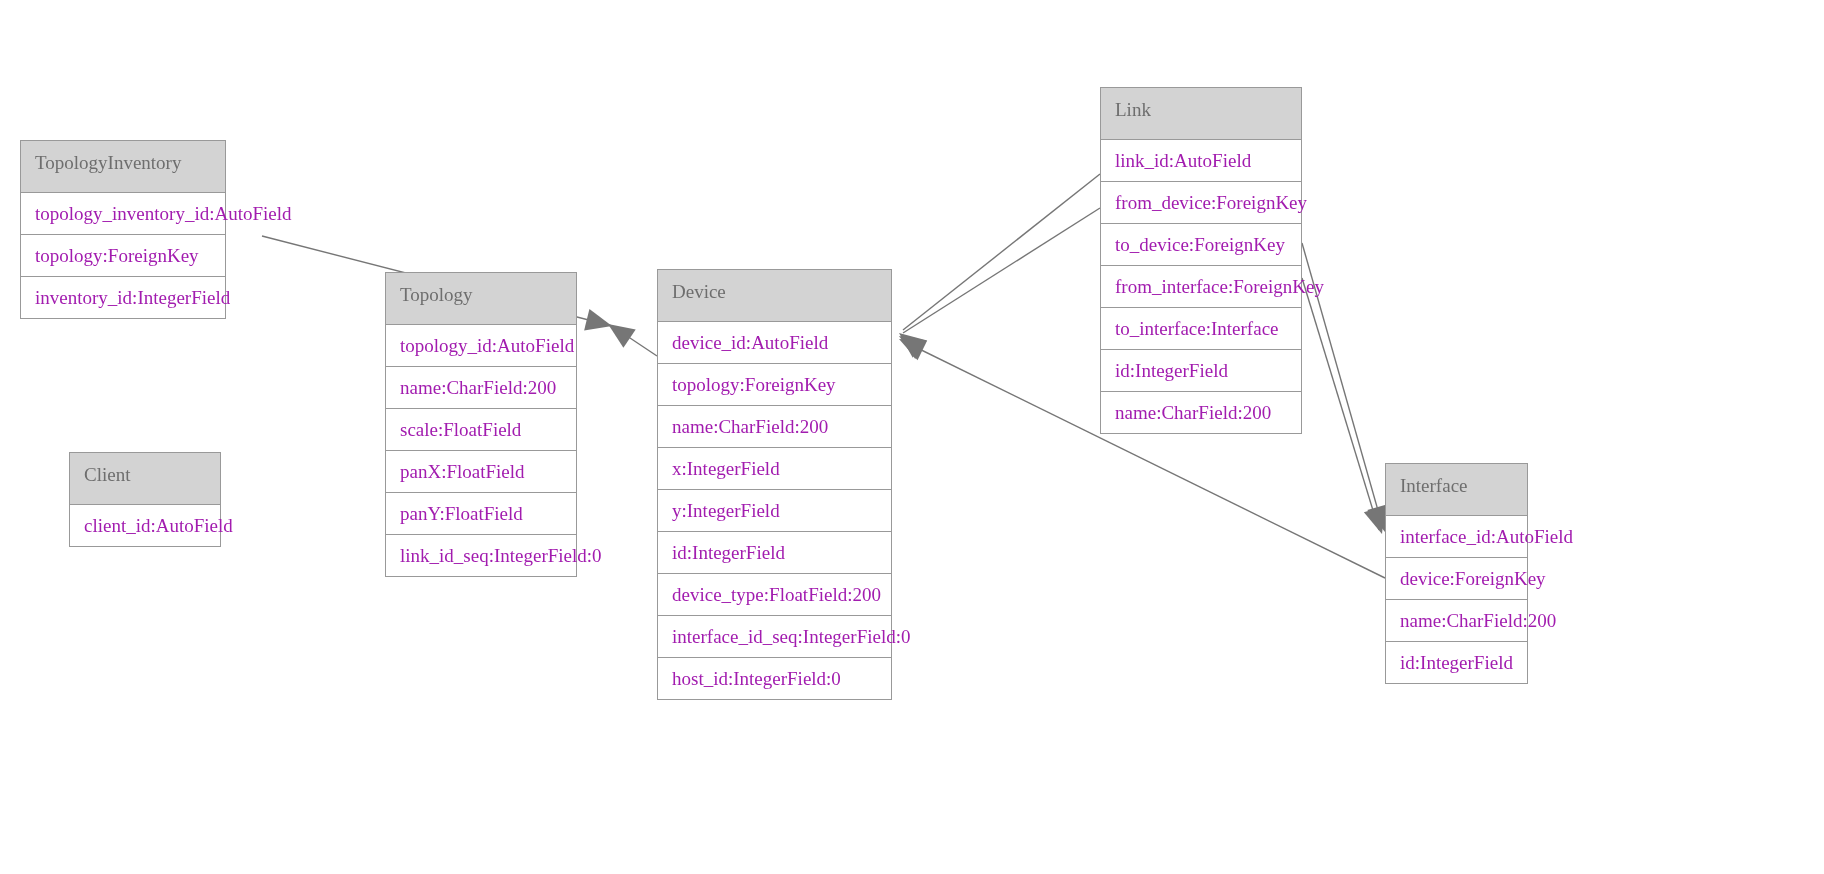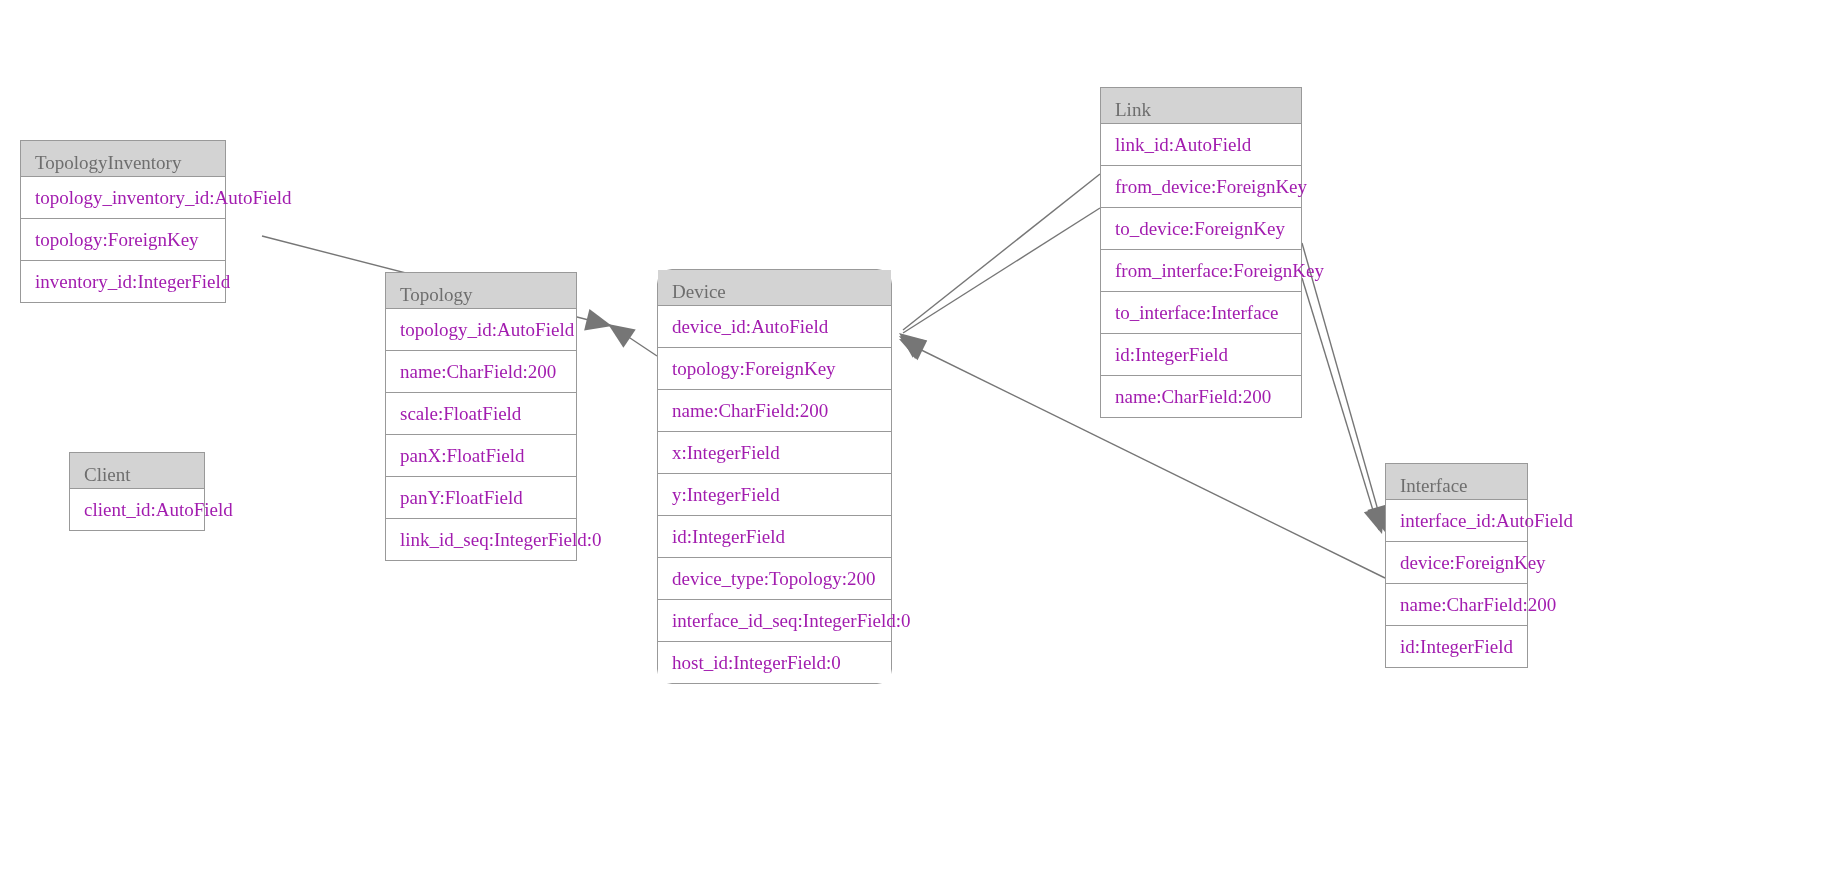--- a/index.html
+++ b/index.html
@@ -30,21 +30,21 @@
     background: #ffffff;
     z-index: 2;
   }
   .entity-header {
     box-sizing: border-box;
     background: #d3d3d3;
     border-bottom: 1px solid #999999;
     color: #6e6e6e;
     font-size: 19px;
     line-height: 1;
-    padding: 12px 14px 4px 14px;
+    padding: 12px 14px 20px 14px;
     white-space: nowrap;
   }
   .entity-field {
     box-sizing: border-box;
     border-bottom: 1px solid #999999;
     color: #a21caf;
     font-size: 19px;
     line-height: 1;
     padding: 11px 14px 11px 14px;
     white-space: nowrap;
@@ -98,46 +98,46 @@
     </div>
     <div class="entity" style="left: 385px; top: 272px; width: 192px;">
       <div class="entity-header">Topology</div>
       <div class="entity-field">topology_id:AutoField</div>
       <div class="entity-field">name:CharField:200</div>
       <div class="entity-field">scale:FloatField</div>
       <div class="entity-field">panX:FloatField</div>
       <div class="entity-field">panY:FloatField</div>
       <div class="entity-field last">link_id_seq:IntegerField:0</div>
     </div>
-    <div class="entity" style="left: 657px; top: 269px; width: 235px; border-radius: 15px;">
+    <div class="entity" style="left: 657px; top: 269px; width: 235px;">
       <div class="entity-header">Device</div>
       <div class="entity-field">device_id:AutoField</div>
       <div class="entity-field">topology:ForeignKey</div>
       <div class="entity-field">name:CharField:200</div>
       <div class="entity-field">x:IntegerField</div>
       <div class="entity-field">y:IntegerField</div>
       <div class="entity-field">id:IntegerField</div>
-      <div class="entity-field">device_type:Topology:200</div>
+      <div class="entity-field">device_type:FloatField:200</div>
       <div class="entity-field">interface_id_seq:IntegerField:0</div>
       <div class="entity-field last">host_id:IntegerField:0</div>
     </div>
     <div class="entity" style="left: 1100px; top: 87px; width: 202px;">
       <div class="entity-header">Link</div>
       <div class="entity-field">link_id:AutoField</div>
       <div class="entity-field">from_device:ForeignKey</div>
       <div class="entity-field">to_device:ForeignKey</div>
       <div class="entity-field">from_interface:ForeignKey</div>
       <div class="entity-field">to_interface:Interface</div>
       <div class="entity-field">id:IntegerField</div>
       <div class="entity-field last">name:CharField:200</div>
     </div>
     <div class="entity" style="left: 1385px; top: 463px; width: 143px;">
       <div class="entity-header">Interface</div>
       <div class="entity-field">interface_id:AutoField</div>
       <div class="entity-field">device:ForeignKey</div>
       <div class="entity-field">name:CharField:200</div>
       <div class="entity-field last">id:IntegerField</div>
     </div>
-    <div class="entity" style="left: 69px; top: 452px; width: 136px;">
+    <div class="entity" style="left: 69px; top: 452px; width: 152px;">
       <div class="entity-header">Client</div>
       <div class="entity-field last">client_id:AutoField</div>
     </div>
   </div>
 
 </body></html>

